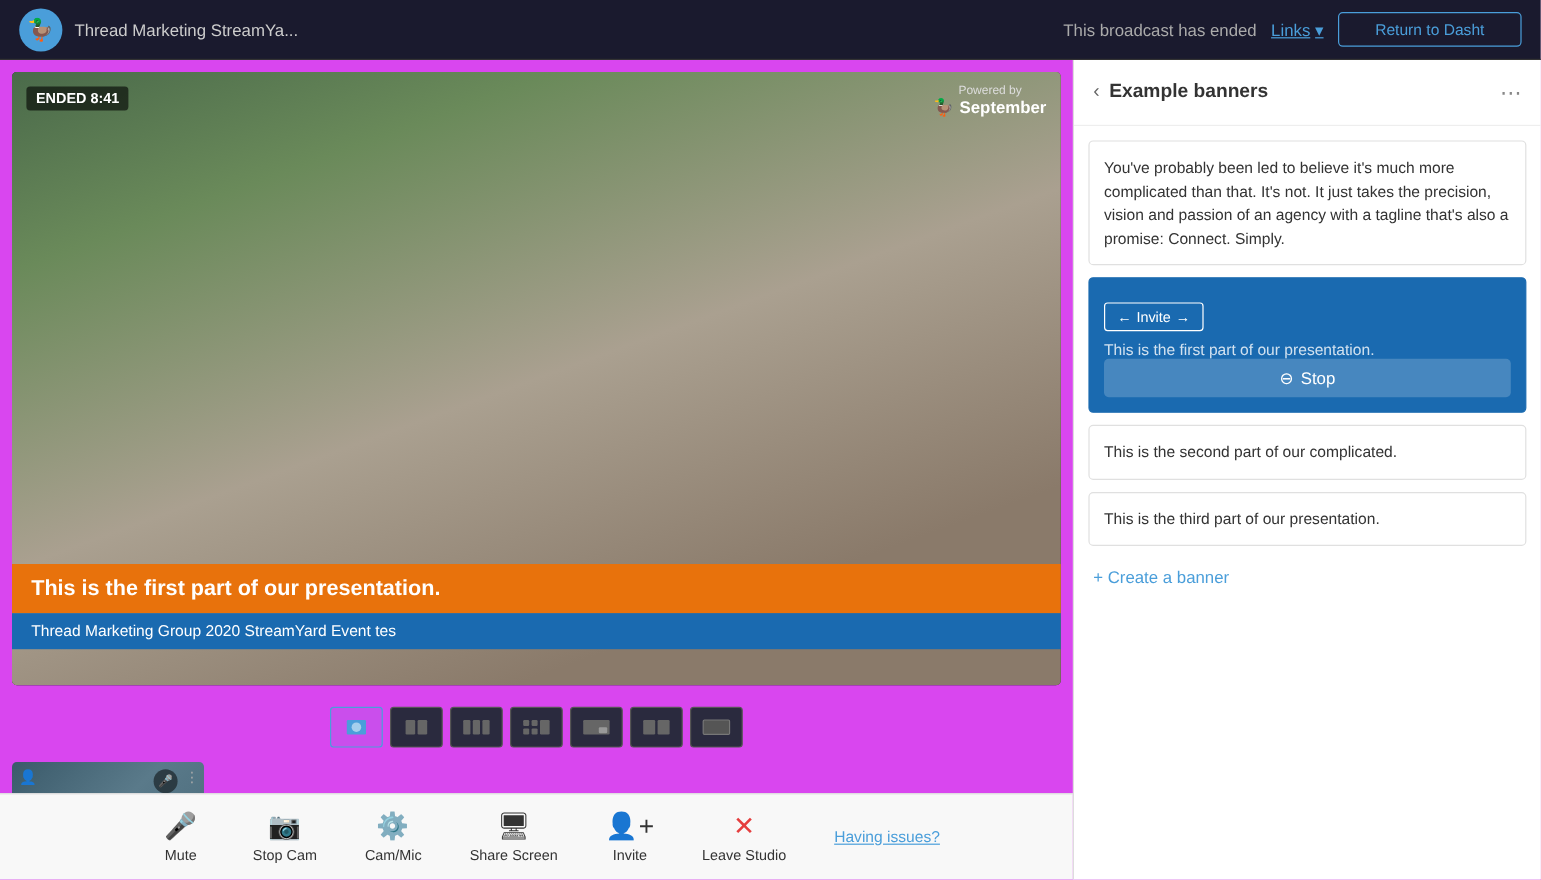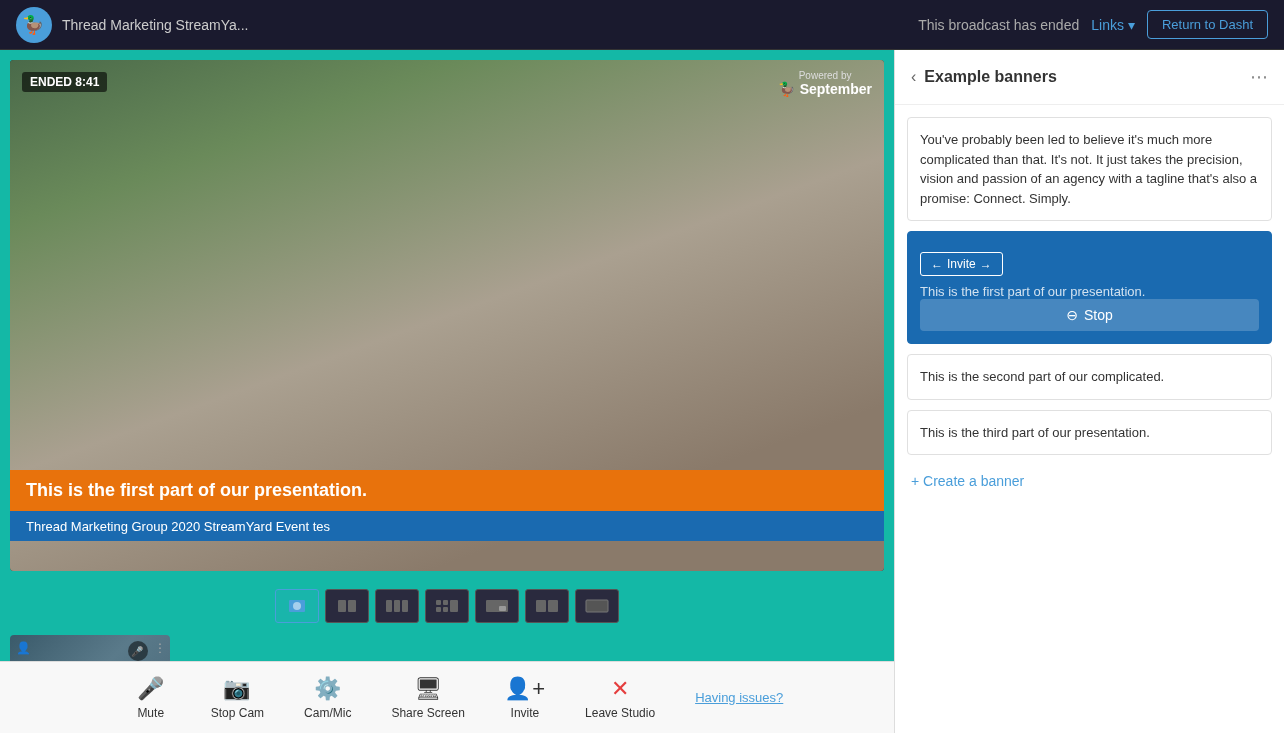--- a/index.html
+++ b/index.html
@@ -15,32 +15,32 @@
     .logo-duck {
       width: 36px; height: 36px; background: #4a9eda; border-radius: 50%;
       display: flex; align-items: center; justify-content: center;
       font-size: 18px;
     }
     .header-title { color: #ccc; font-size: 14px; }
     .header-right { display: flex; align-items: center; gap: 12px; }
     .broadcast-ended { color: #aaa; font-size: 14px; }
     .links-btn {
       display: flex; gap: 4px;
-      color: #4a9eda; font-size: 14px; cursor: pointer; background: none; border: none;
+      color: #4a9eda; font-size: 14px; cursor: pointer; background: none; border: none; text-decoration: underline;
     }
     .return-dash-btn {
       border: 1px solid #4a9eda; color: #4a9eda; background: none;
-      padding: 6px 14px; border-radius: 4px; font-size: 13px; cursor: pointer;
+      padding: 6px 30px; border-radius: 4px; font-size: 13px; cursor: pointer;
     }
 
     
     .main { display: flex; height: calc(733px - 50px); }
 
     
-    .left-panel { flex: 1; background: #14b8a6; display: flex; flex-direction: column; position: relative; }
+    .left-panel { flex: 1; background: #d946ef; display: flex; flex-direction: column; position: relative; }
 
     
     .video-area {
       flex: 1; position: relative; background: #1a1a2e;
       margin: 10px; border-radius: 4px; overflow: hidden;
     }
     .video-bg {
       width: 100%; height: 100%;
       background: linear-gradient(135deg, #3a5a3a 0%, #5a7a4a 30%, #8a7a5a 60%, #6a5a4a 100%);
       position: relative; display: flex; align-items: center; justify-content: center;

